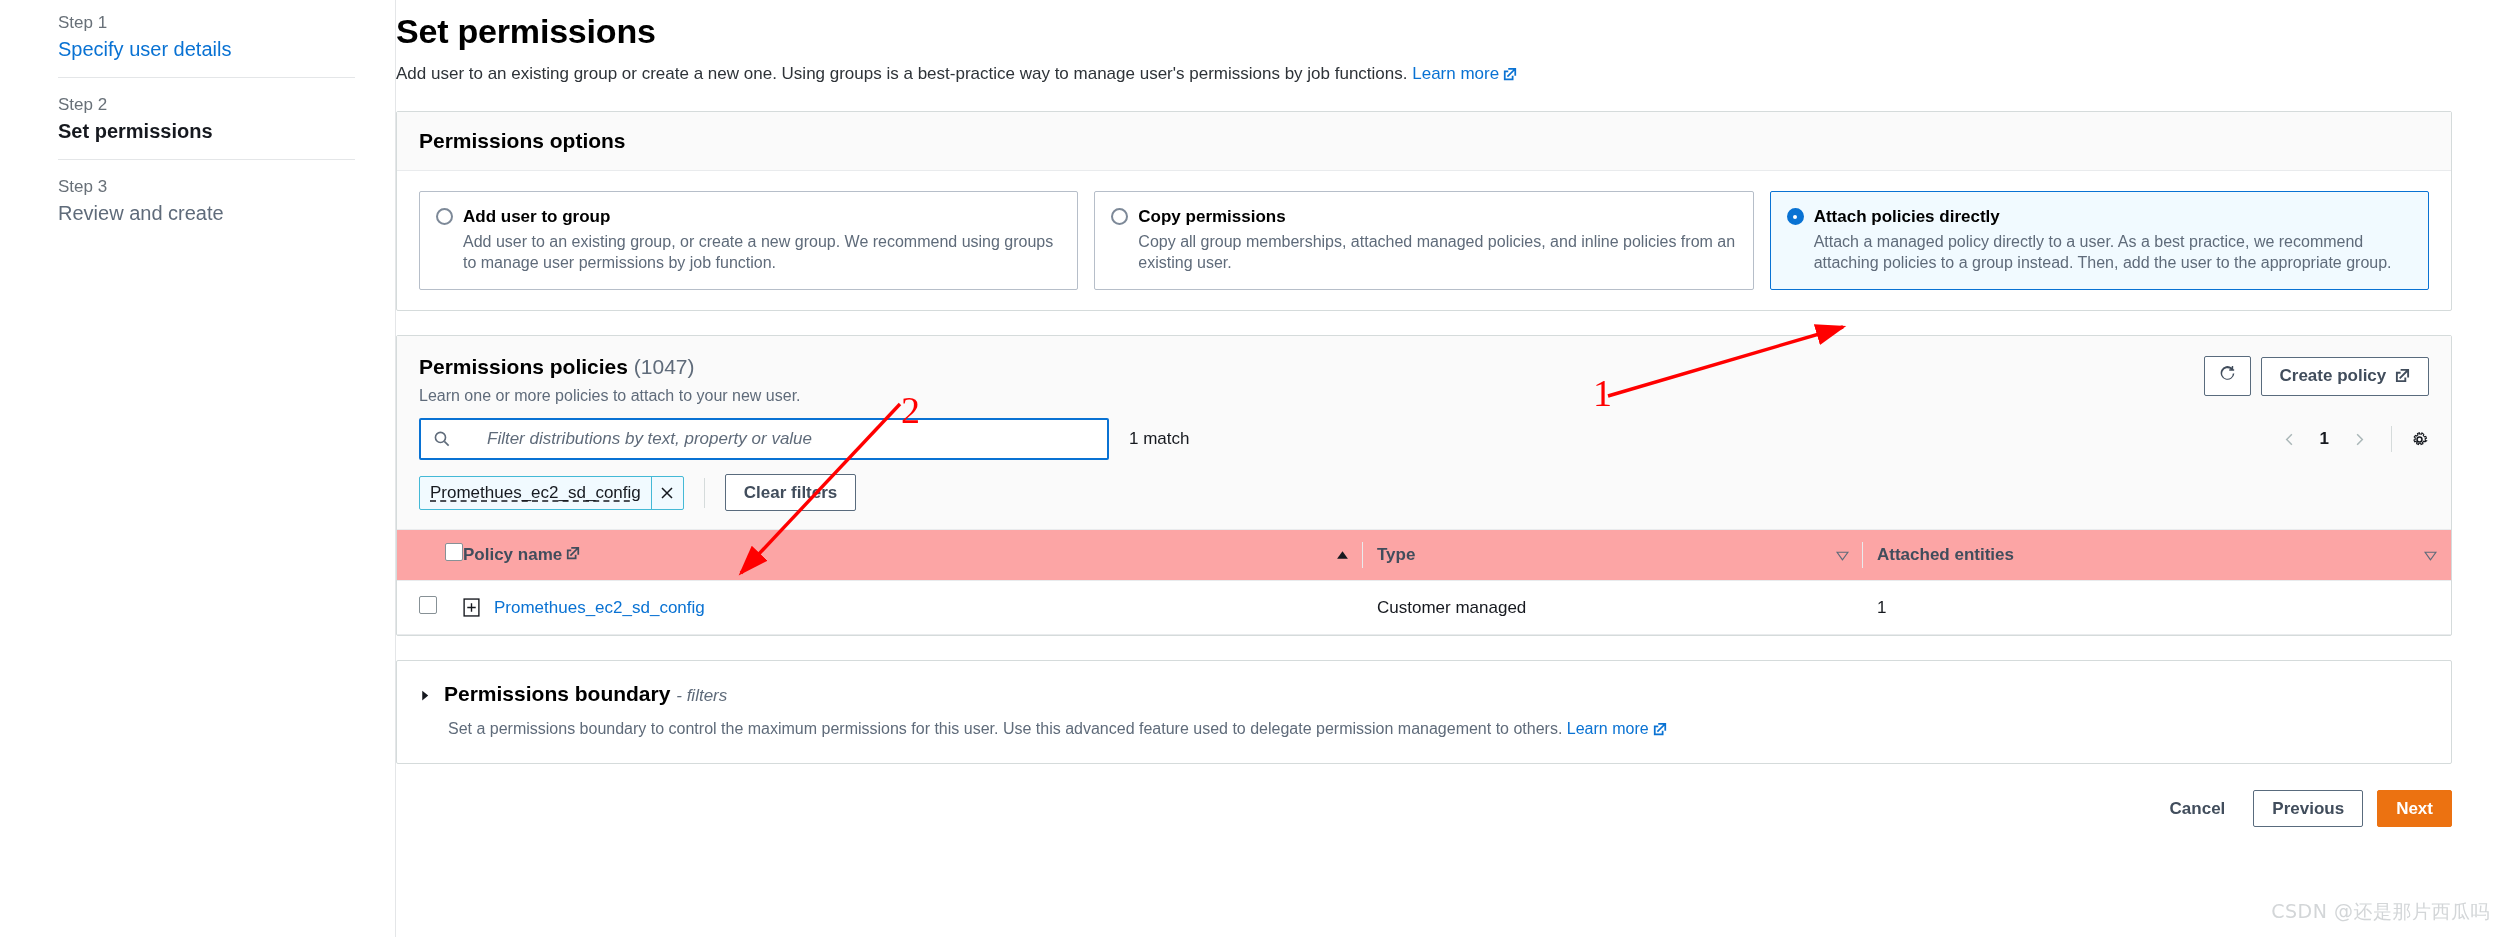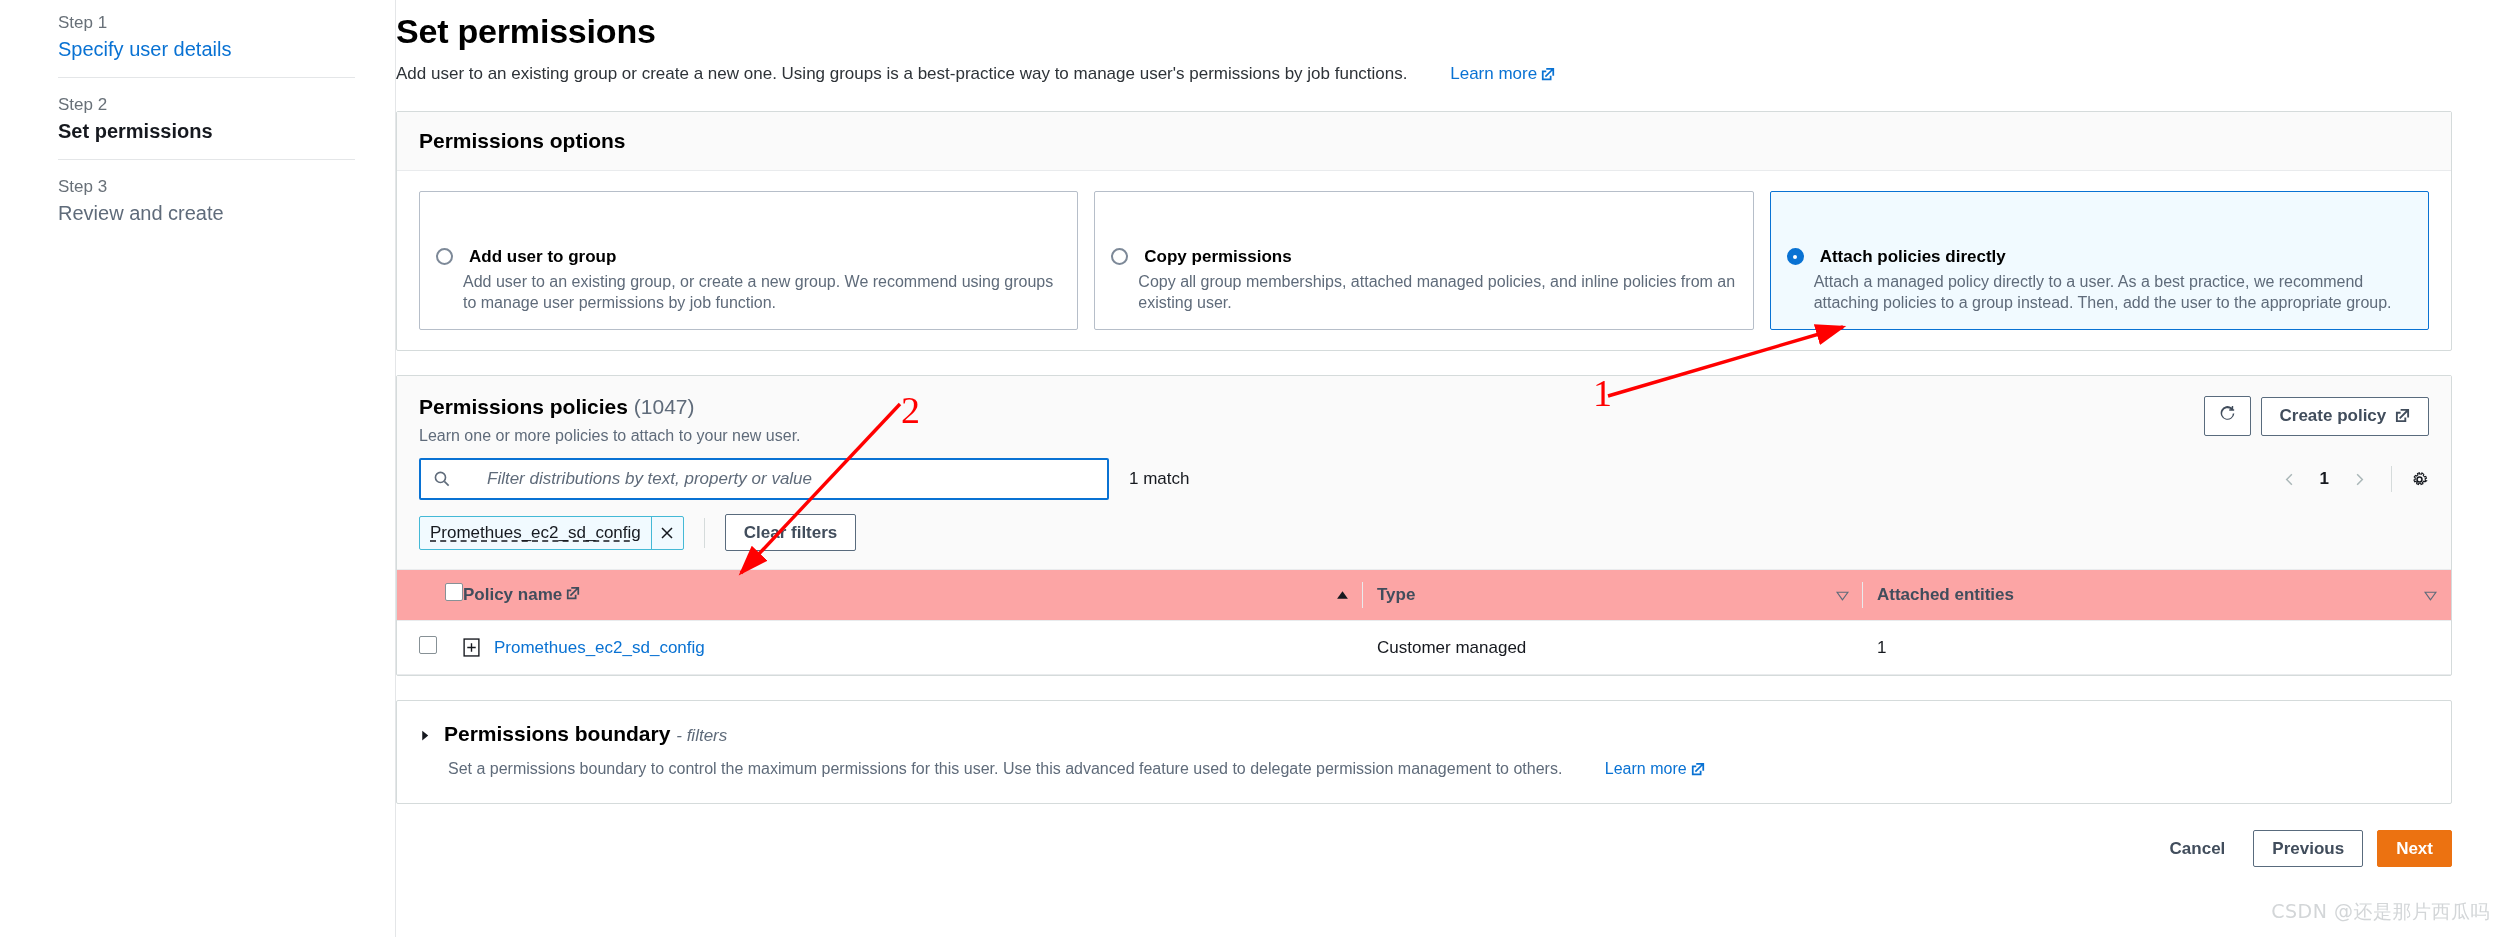--- a/index.html
+++ b/index.html
@@ -32,21 +32,21 @@
 
   .page-title {
     font-size: 34px; font-weight: bold; color: #000000;
     letter-spacing: -0.2px; margin: 0; padding: 10px 0 0 0;
     line-height: 42px;
   }
   .page-desc {
     font-size: 17px; color: #2e3338; line-height: 22px;
     margin: 11px 0 0 0;
   }
-  .lnk { color: #0972d3; text-decoration: none; margin-left: 38px; }
+  .lnk { color: #0972d3; text-decoration: none; }
   .ext { display: inline-block; vertical-align: -2px; margin-left: 4px; }
 
   
   .container {
     background: #ffffff; border: 1px solid #d5dbdb;
     border-radius: 2px; margin-top: 24px;
   }
   .container-header {
     background: #fafafa; border-bottom: 1px solid #e9ebed;
     padding: 16px 22px 16px 22px;
@@ -56,21 +56,21 @@
   .container-subtitle { font-size: 16px; color: #5f6b7a; line-height: 21px; margin-top: 5px; }
   .container-body { padding: 20px 22px 20px 22px; }
 
   
   .cards { display: flex; gap: 16px; }
   .card {
     flex: 1 1 0; border: 1px solid #b6bec9; border-radius: 2px;
     background: #ffffff; padding: 14px 16px 16px 16px; min-height: 72px;
   }
   .card.selected { border: 1px solid #0972d3; background: #f1faff; }
-  .card-head { display: flex; align-items: flex-start; gap: 16px; margin-top: 40px; }
+  .card-head { display: flex; align-items: flex-start; gap: 10px; }
   .radio {
     width: 17px; height: 17px; border-radius: 50%;
     border: 2px solid #7d8998; background: #fff; flex: none; margin-top: 2px;
   }
   .radio.on { border-color: #0972d3; background: #0972d3; position: relative; }
   .radio.on:after {
     content: ""; position: absolute; left: 4.5px; top: 4.5px;
     width: 4px; height: 4px; border-radius: 50%; background: #fff;
   }
   .card-title { font-size: 17px; font-weight: bold; color: #000; line-height: 21px; }

